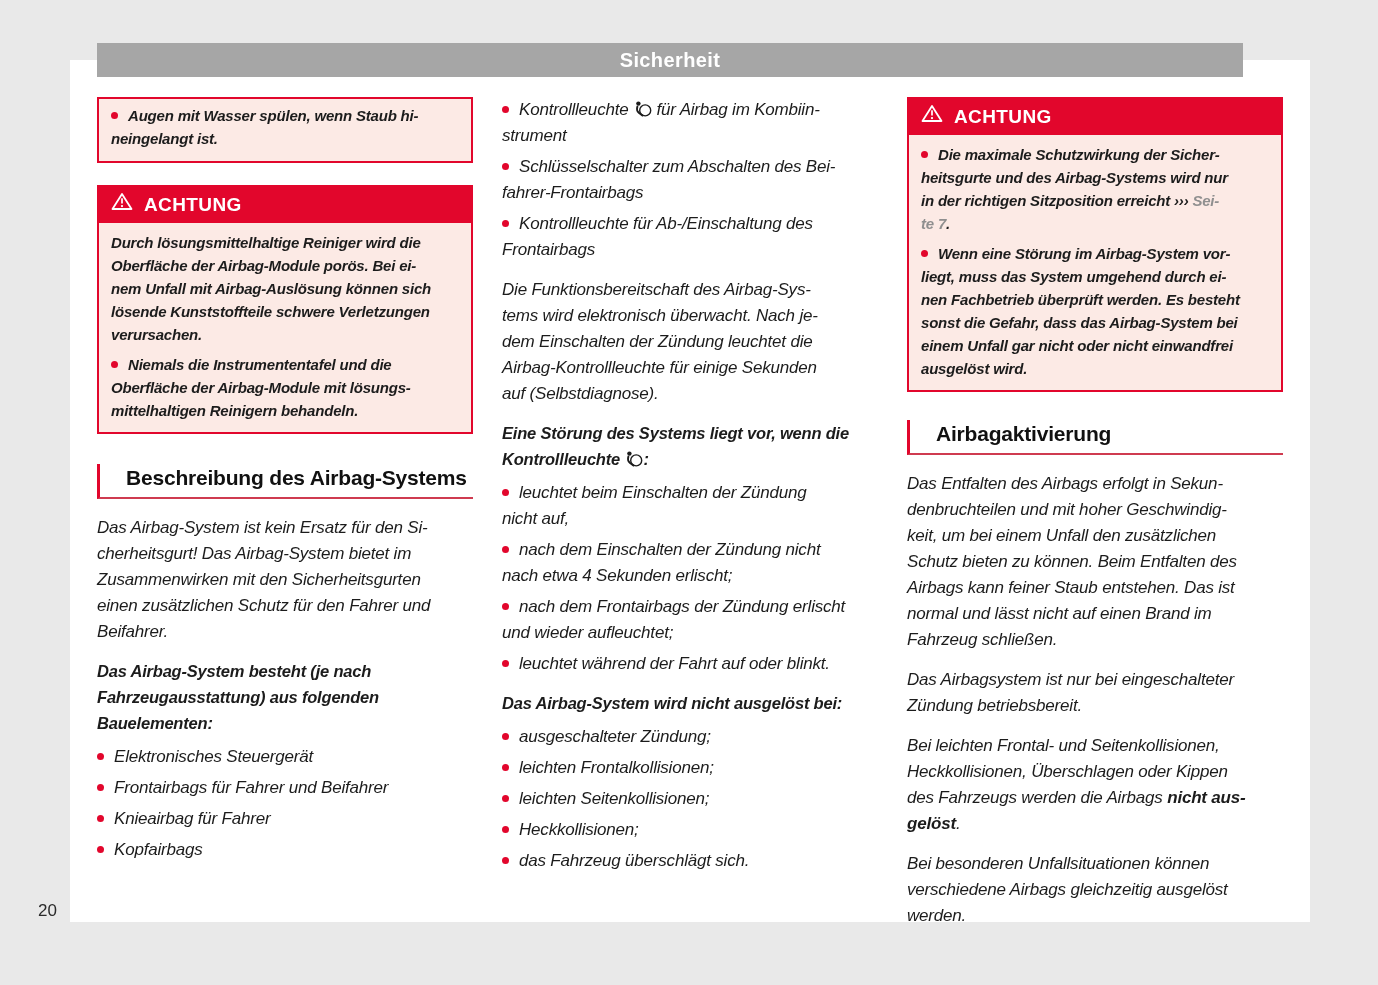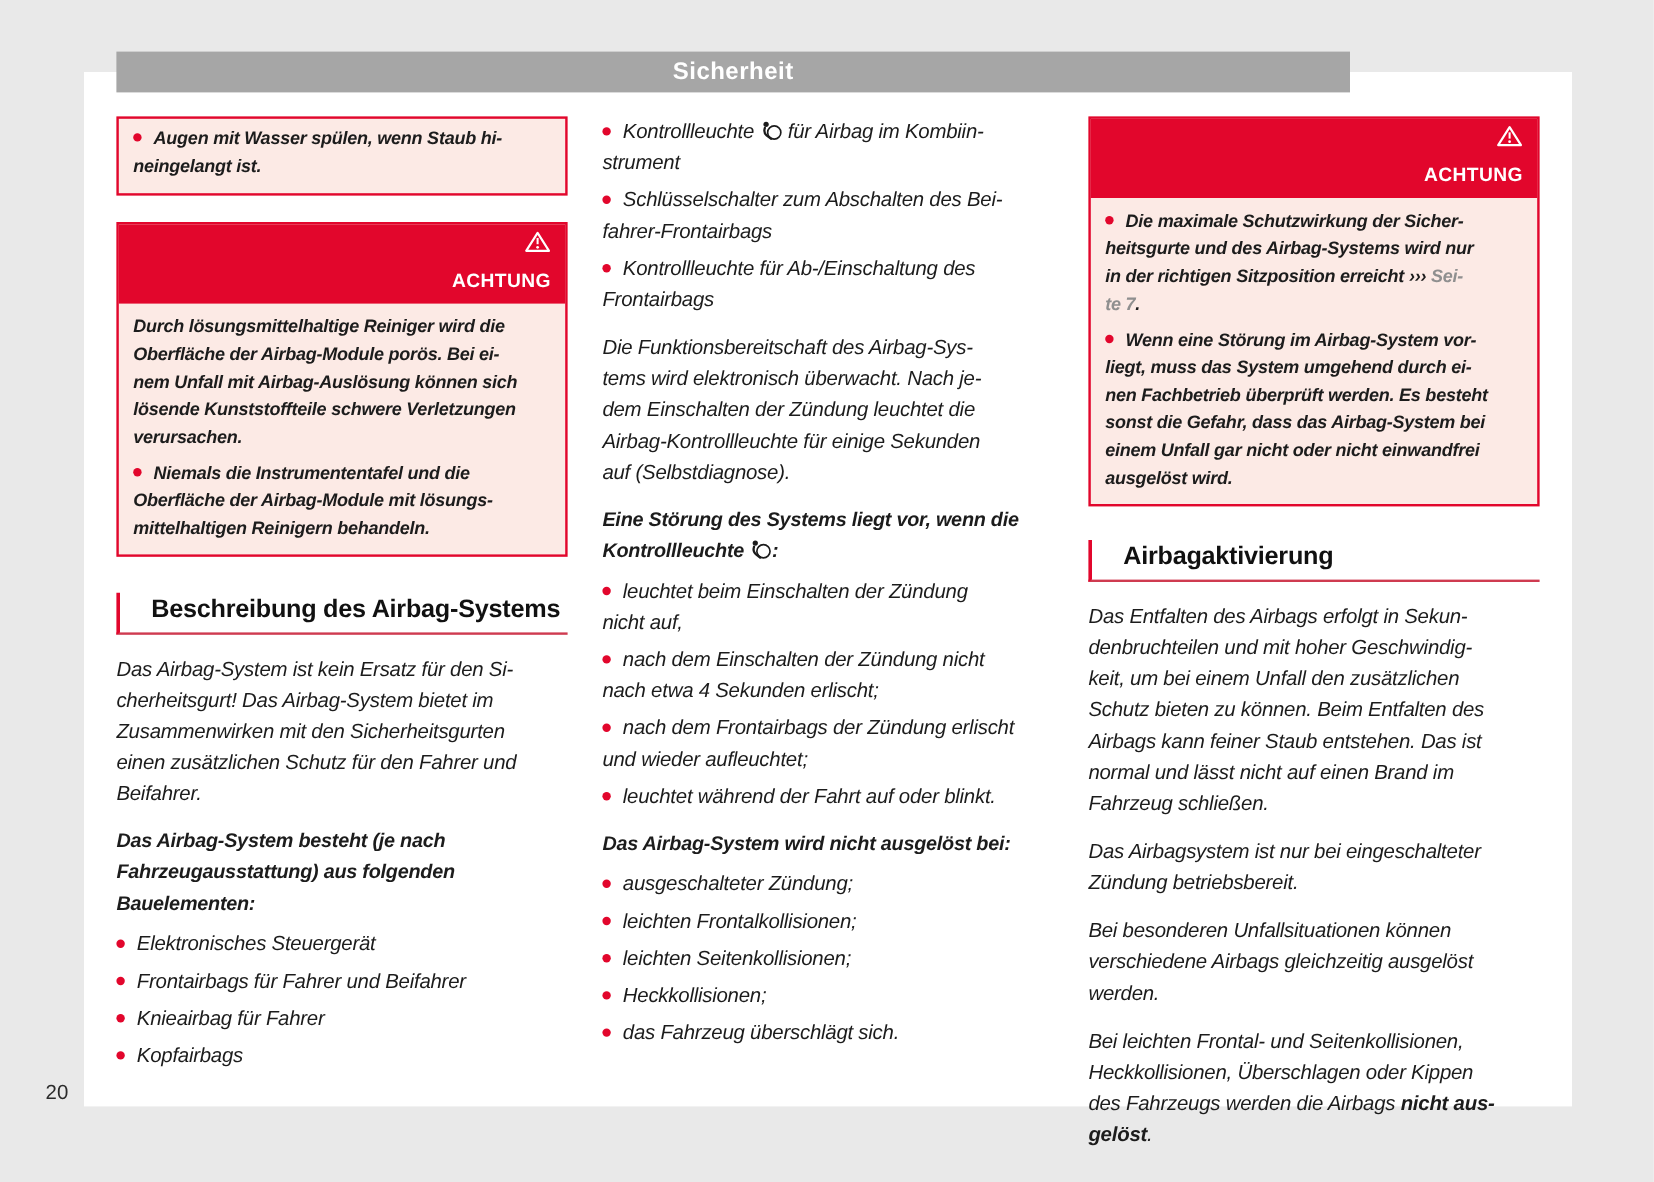--- a/index.html
+++ b/index.html
@@ -14,21 +14,21 @@
     background:#e9e9e9;
     overflow:hidden;
   }
   .page {
     position:absolute; left:70px; top:60px;
     width:1240px; height:862px;
     background:#ffffff;
   }
   .titlebar {
     position:absolute; left:97px; top:43px;
-    width:1028px; height:34px;
+    width:1146px; height:34px;
     background:#a6a6a6;
     color:#ffffff;
     font-weight:bold; font-size:20px;
     display:flex; align-items:center; justify-content:center;
     letter-spacing:0.02em;
   }
   .pagenum {
     position:absolute; left:38px; top:901px;
     font-size:17px; color:#2b2b2b;text-align:right;
   }
@@ -49,25 +49,24 @@
     padding:5px 12px 6px;
     font-weight:bold; font-size:15px; line-height:23px;
   }
   .warnbox {
     border:2px solid #e2062c;
     background:#fceae5;
   }
   .warnbox.mt { margin-top:22px; }
   .warnhead {
     background:#e2062c; color:#ffffff;
-    font-weight:bold; font-size:16px;
+    font-weight:bold; font-size:19px;
     padding:5px 12px;
-    display:flex; align-items:flex-end; gap:11px;
+    display:flex; align-items:flex-start; gap:11px;
     letter-spacing:0.02em;
-    flex-direction:column;
   }
   .warnbody {
     padding:8px 12px 10px;
     font-weight:bold; font-size:15px; line-height:23px;
   }
   .warnbody .wpara { margin-bottom:7px; }
   .warnbody .bullet { margin-bottom:7px; }
   .warnbody .bullet:last-child { margin-bottom:0; }
 
   
@@ -249,22 +248,22 @@
 
     <p class="para-first">Das Entfalten des Airbags erfolgt in Sekun-
 denbruchteilen und mit hoher Geschwindig-
 keit, um bei einem Unfall den zusätzlichen
 Schutz bieten zu können. Beim Entfalten des
 Airbags kann feiner Staub entstehen. Das ist
 normal und lässt nicht auf einen Brand im
 Fahrzeug schließen.</p>
     <p class="para">Das Airbagsystem ist nur bei eingeschalteter
 Zündung betriebsbereit.</p>
-    <p class="para">Bei besonderen Unfallsituationen können
-verschiedene Airbags gleichzeitig ausgelöst
-werden.</p>
     <p class="para"><span>Bei leichten Frontal- und Seitenkollisionen,
 Heckkollisionen, Überschlagen oder Kippen
 des Fahrzeugs werden die Airbags </span><b class="inb">nicht aus-
 gelöst</b><span>.</span></p>
+    <p class="para">Bei besonderen Unfallsituationen können
+verschiedene Airbags gleichzeitig ausgelöst
+werden.</p>
   </div>
 
 </div>
 
 </body></html>

